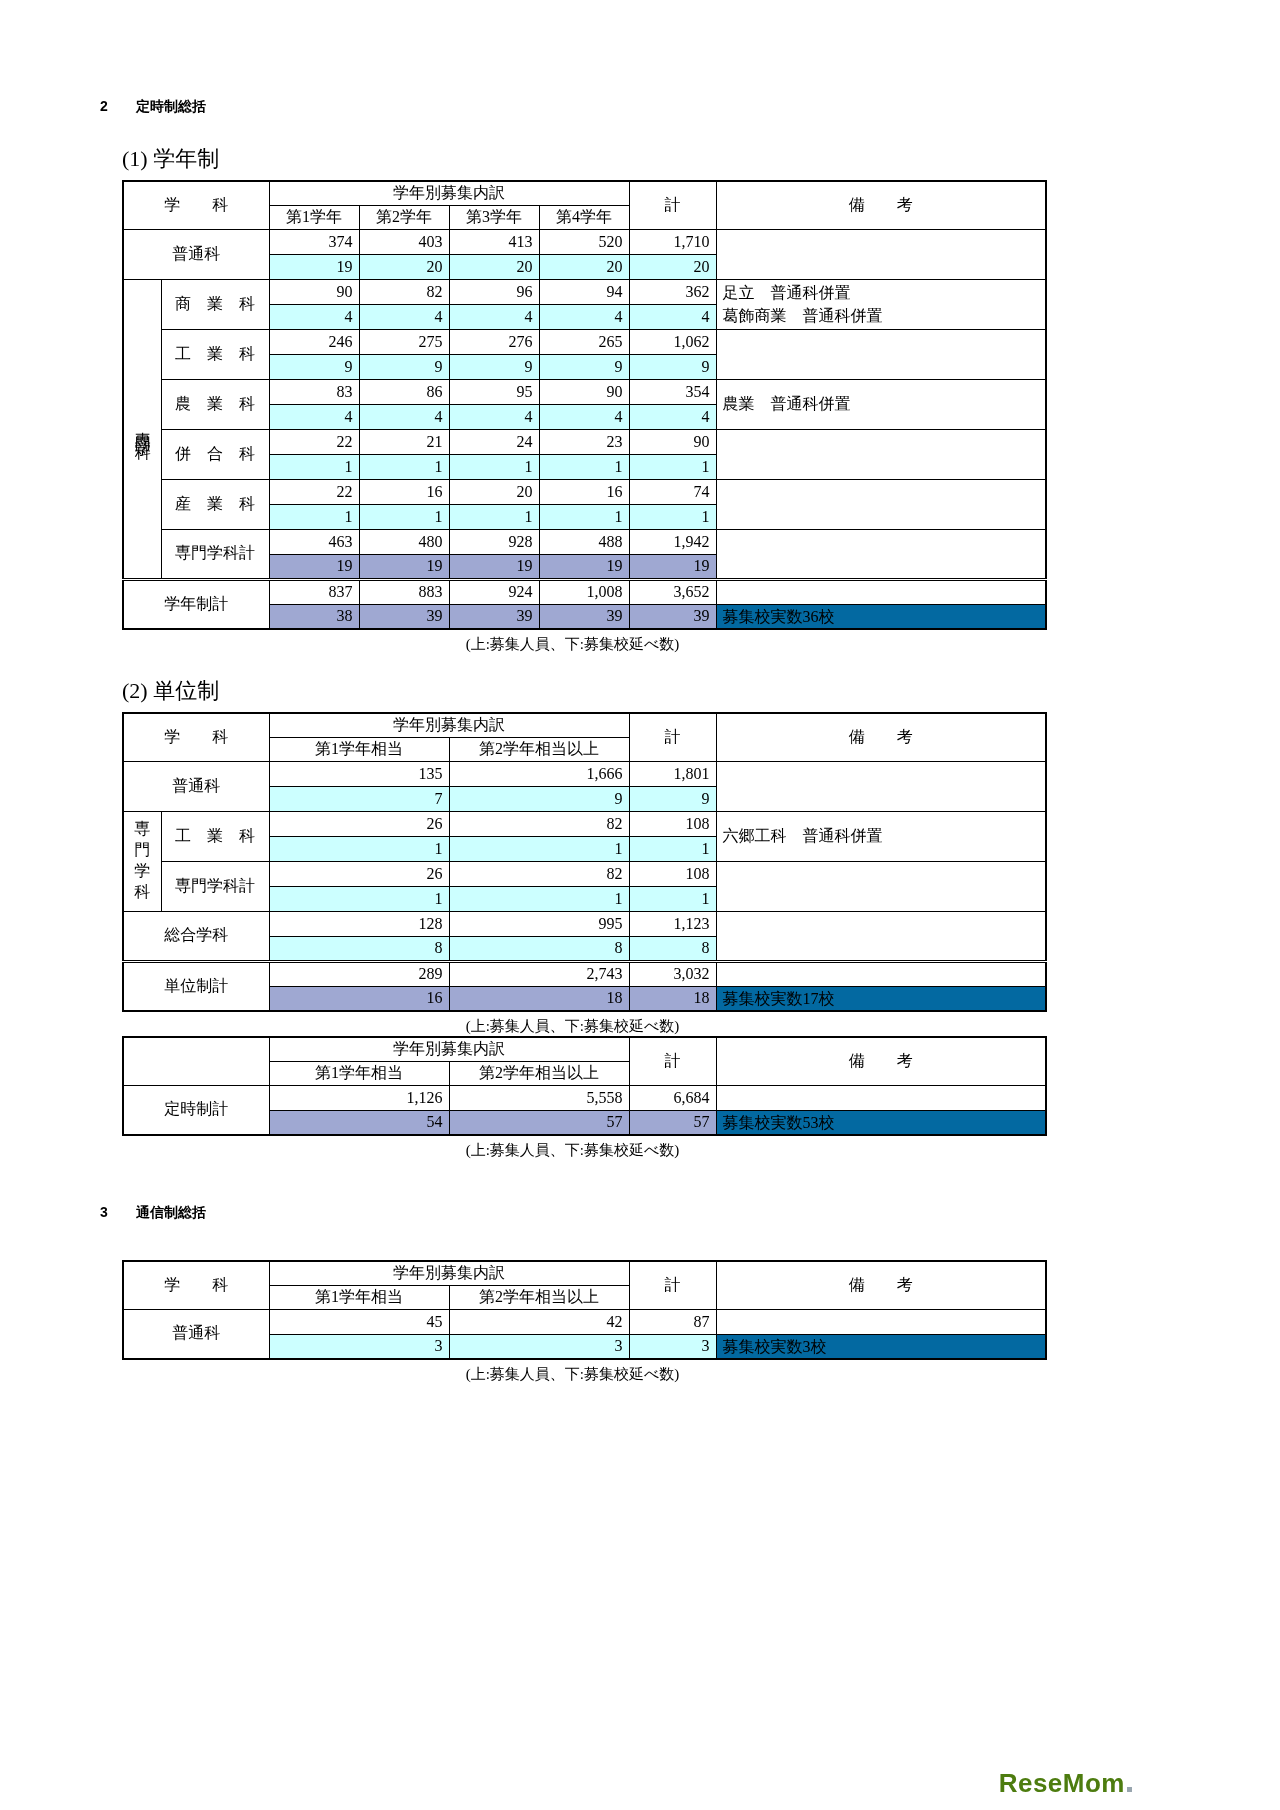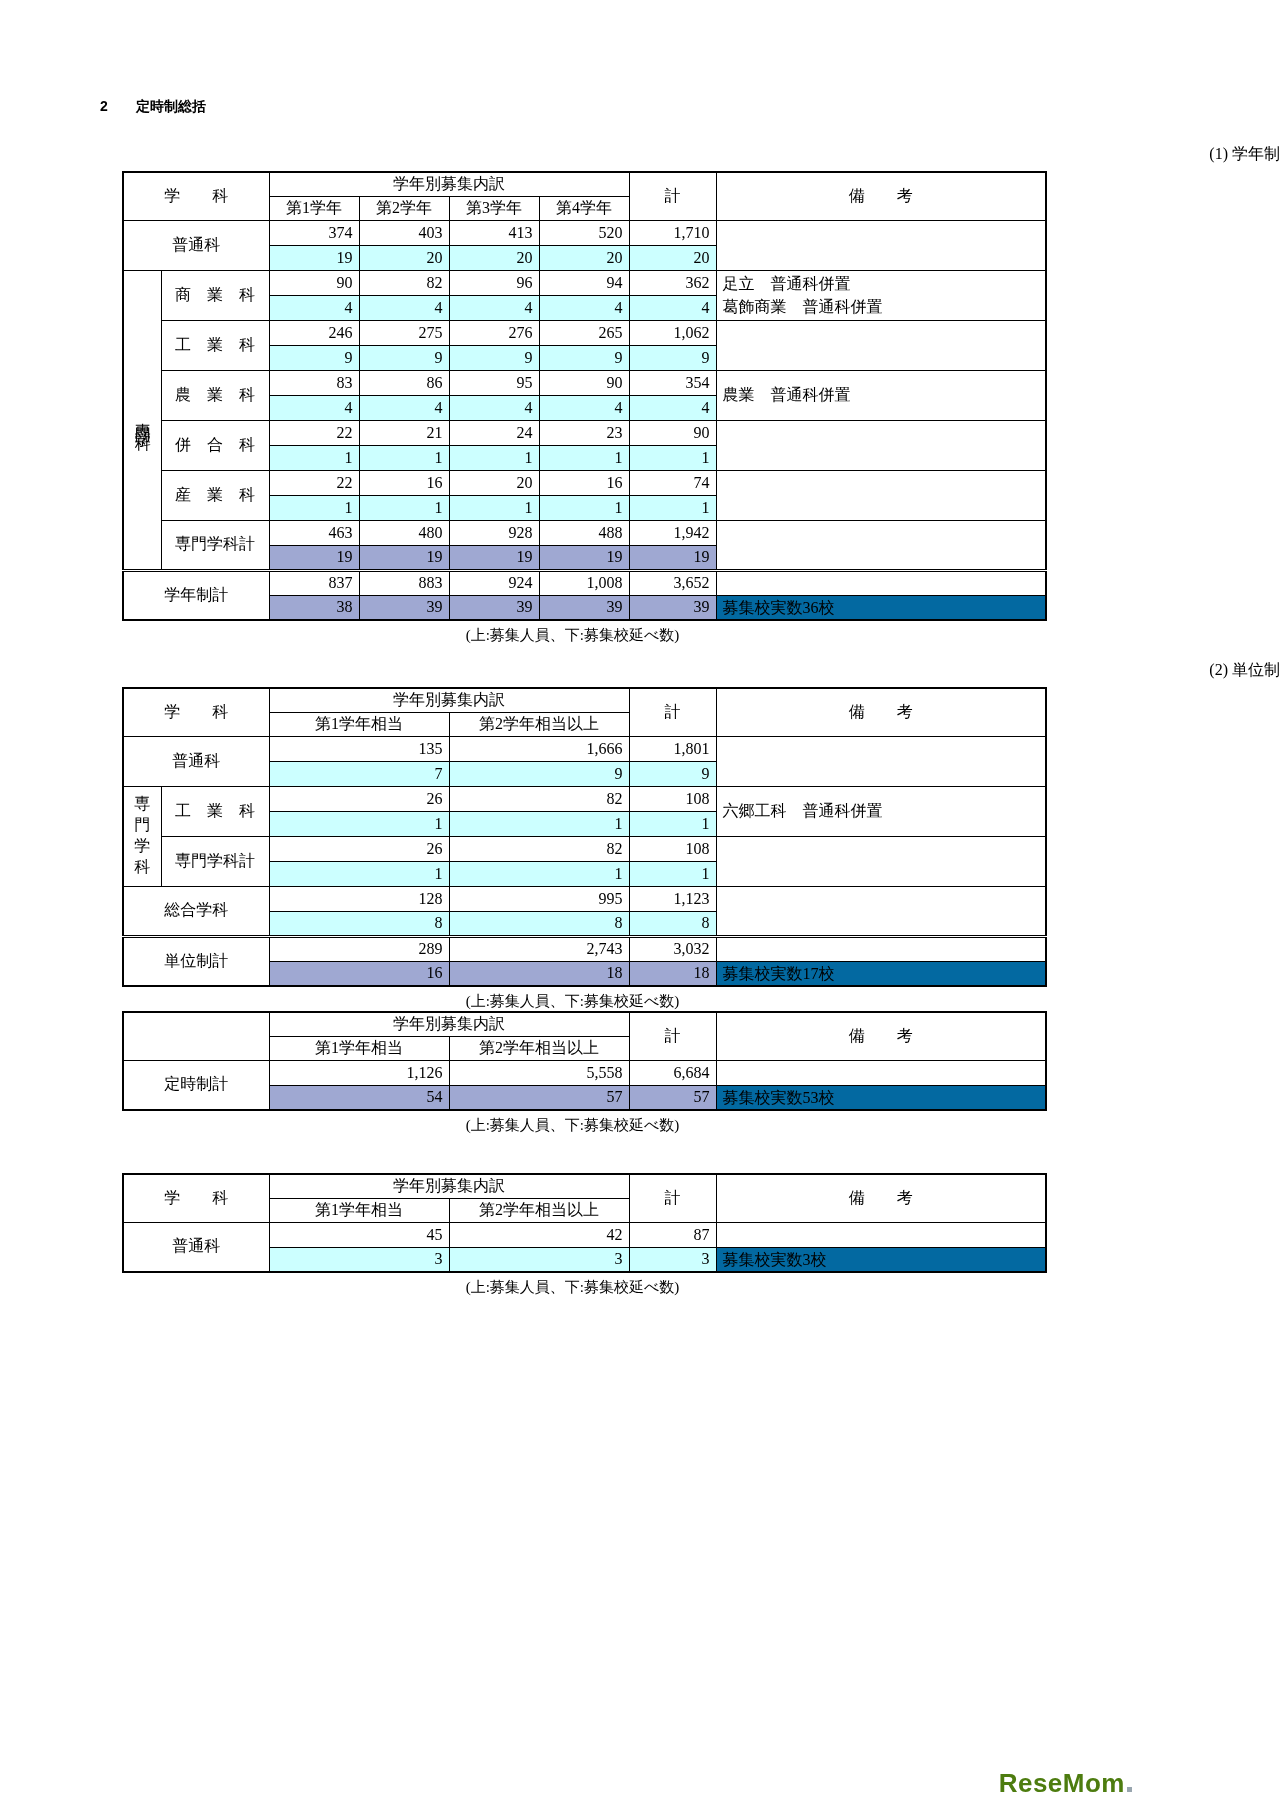--- a/index.html
+++ b/index.html
@@ -7,42 +7,42 @@
   body {
     width:1280px; height:1810px; position:relative; overflow:hidden;
     font-family:"Liberation Serif","DejaVu Serif",serif; color:#000;
   }
   .content { padding:98px 0 0 100px; }
 
   .heading { font-family:Liberation Sans, sans-serif; font-weight:bold; font-size:14px; }
   .heading .hnum { display:inline-block; width:36px; }
   .heading.h3 { margin-top:44px; }
 
-  .caption { margin:28px 0 6px 22px; font-size:16px;text-align:right; }
+  .caption { margin:28px 0 6px 22px; font-size:22px; }
 
   table.t {
     border-collapse:collapse; table-layout:fixed; width:923px;
     margin-left:22px; border:2px solid #000;
   }
   table.t td { border:1px solid #000; font-size:16px; height:25px; padding:0 6px; overflow:hidden; vertical-align:middle; }
   tr.hr td { height:24px; }
   .ctr { text-align:center; }
   .num { text-align:right; padding-right:8px; }
   .cyan { background:#ccffff; }
   .purple { background:#9fa8d2; }
   .yellow { background:#0369a1; }
   .remark { text-align:left; padding:0 4px; white-space:pre-line; line-height:1.45;margin-top:42px; }
   tr.dbl td { border-top:3px double #000; }
 
   td.groupcell { padding:0; text-align:center; }
   .vert { writing-mode:vertical-rl; text-orientation:upright; letter-spacing:4px; display:inline-block; }
   td.groupwrap { padding:0 2px; text-align:center; line-height:1.3; word-break:break-all; font-size:15px; }
 
   .note { width:945px; text-align:center; margin-top:5px; font-size:15px; }
-  .gap-sec { margin-top:15px; }
+  .gap-sec { margin-top:22px; }
 
   .watermark {
     position:absolute; top:1762px; right:148px;
     font-family:"Liberation Sans","DejaVu Sans",sans-serif;
     font-weight:bold; font-size:26px; color:#4d7c0f; letter-spacing:0.5px;margin-top:6px;
   }
   .watermark .wdot { display:inline-block; width:5px; height:5px; background:#98a5ae; margin-left:2px; }
 </style>
 </head>
 <body>
@@ -346,20 +346,23 @@
       <tr>
         <td class="num purple">54</td>
         <td class="num purple">57</td>
         <td class="num purple">57</td>
         <td class="remark yellow">募集校実数53校</td>
       </tr>
     </tbody>
   </table>
   <div class="note">(上:募集人員、下:募集校延べ数)</div>
 
+  <div class="heading h3">
+    <span class="hnum">3</span><span>通信制総括</span>
+  </div>
 
   <table class="t" style="margin-top:38px">
     <colgroup>
       <col style="width:38px">
         <col style="width:108px">
       <col style="width:180px">
         <col style="width:180px">
       <col style="width:87px">
         <col style="width:330px">
     </colgroup>

